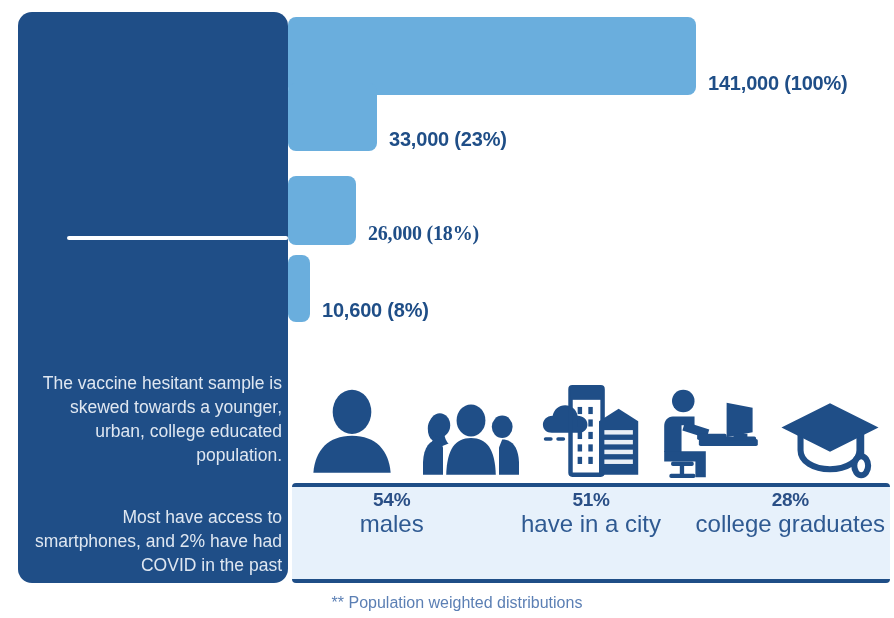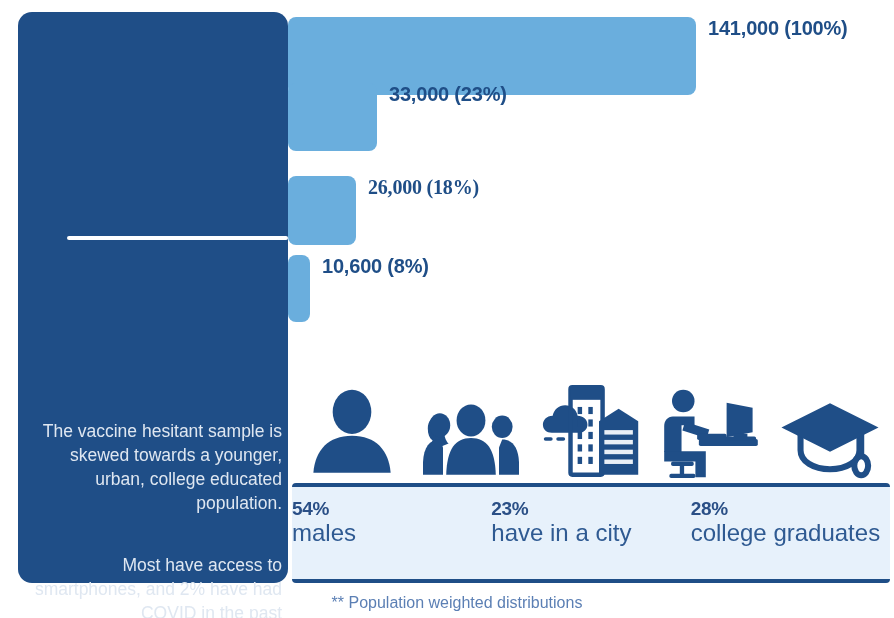--- a/index.html
+++ b/index.html
@@ -38,21 +38,21 @@
     position: absolute;
     left: 0; top: 0;
     width: 894px; height: 330px;
     z-index: 1;
   }
   .bar-row {
     position: absolute;
     left: 0;
     width: 894px;
     display: flex;
-    align-items: flex-start;
+    align-items: flex-end;
   }
   .bar {
     background: #6aaedd;
     border-radius: 8px;
     height: 100%;
     flex: none;
   }
   .bar-label {
     position: absolute;
     right: 606px; 
@@ -77,21 +77,20 @@
   
   .note {
     position: absolute;
     right: 612px;
     width: 248px;
     text-align: right;
     color: #dfe7f1;
     font-size: 17.5px;
     line-height: 24px;
     z-index: 6;
-    margin-top: 48px;
   }
   #note-1 { top: 371px; }
   #note-2 { top: 505px; }
 
   
   .icons-row {
     position: absolute;
     left: 292px; top: 368px;
     width: 598px; height: 112px;
     display: flex;
@@ -115,21 +114,21 @@
     width: 598px; height: 100px;
     background: #e7f1fb;
     border-top: 4px solid #1f4e87;
     border-bottom: 4px solid #1f4e87;
     border-radius: 4px;
     display: flex;
     z-index: 2;
   }
   .stat {
     flex: 1 1 0;
-    padding-top: 9px;
+    text-align: center;
     color: #2a4f86;
   }
   .stat .pct {
     display: block;
     font-size: 19px;
     font-weight: bold;
     line-height: 25px;
     letter-spacing: -0.3px;
   }
   .stat .cap {
@@ -290,21 +289,21 @@
     </div>
 
   </div>
 
   <div class="stats-strip">
     <div class="stat">
       <span class="pct">54%</span>
       <span class="cap">males</span>
     </div>
     <div class="stat">
-      <span class="pct">23%</span>
+      <span class="pct">51%</span>
       <span class="cap">have in a city</span>
     </div>
     <div class="stat">
       <span class="pct">28%</span>
       <span class="cap">college graduates</span>
     </div>
   </div>
 
   <div class="footnote">** Population weighted distributions</div>
 

